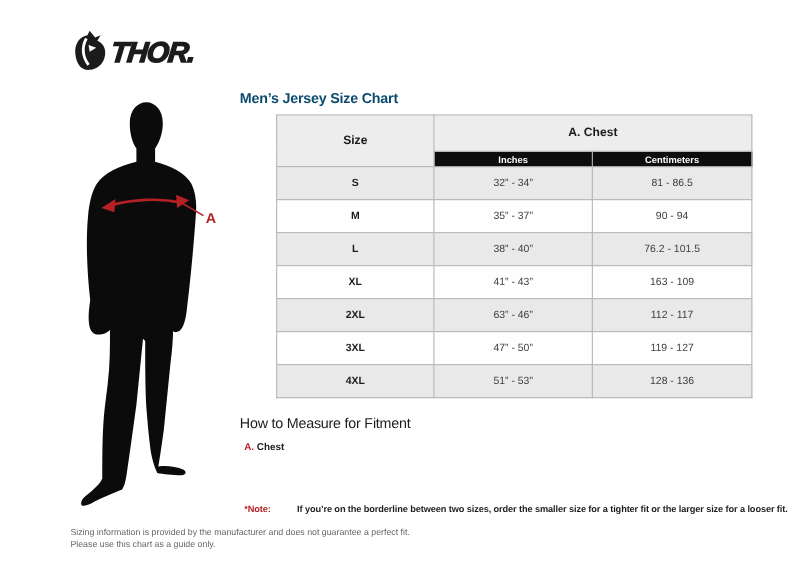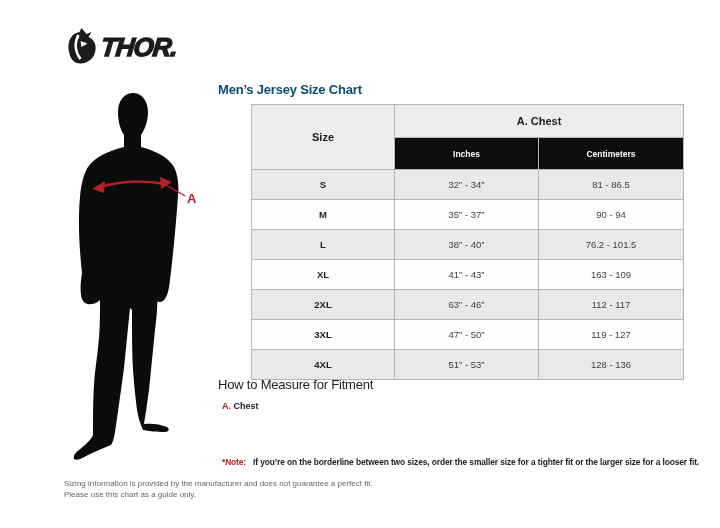--- a/index.html
+++ b/index.html
@@ -23,38 +23,38 @@
 
   table.size-table { position:absolute; left:219px; top:104px; width:432px;
                      border-collapse:collapse; table-layout:fixed;margin-left:32px; }
   table.size-table col.c1 { width:143px; }
   table.size-table col.c2 { width:144px; }
   table.size-table col.c3 { width:145px; }
   table.size-table th, table.size-table td {
       border:1px solid #b5b5b5; text-align:center; vertical-align:middle; }
   .th-size { background:#ededed; font-size:11px; font-weight:bold; color:#1c1c1c; }
   .th-group { background:#ededed; font-size:11px; font-weight:bold; color:#1c1c1c; height:33px; }
-  .th-unit { background:#0d0d0d; color:#ffffff; font-size:8.5px; font-weight:bold; height:32px;
+  .th-unit { background:#0d0d0d; color:#ffffff; font-size:8.5px; font-weight:bold; height:14px;
              border:1px solid #b5b5b5; }
   tr.data-row { height:30px; }
   tr.data-row.alt td { background:#e9e9e9; }
   tr.data-row td { background:#fefefe; }
   td.cell-size { font-size:9.5px; font-weight:bold; color:#1d1d1d; }
   td.cell-val  { font-size:9.5px; color:#3f3f3f; }
 
   .measure-heading { position:absolute; left:218px; top:377px; font-size:13px;
                      font-weight:normal; color:#1c1c1c; letter-spacing:-0.2px; }
   .measure-block { position:absolute; left:222px; top:401px; width:280px; }
   .measure-label { font-size:9px; font-weight:bold; color:#1d1d1d; margin-bottom:2px; }
   .measure-label .red { color:#b42025; }
   .measure-desc { font-size:8.5px; color:#555555; line-height:10px; }
 
   .note-line { position:absolute; left:222px; top:457px; width:440px; white-space:nowrap;
                font-size:8.4px; font-weight:bold; color:#1d1d1d; letter-spacing:-0.1px; }
-  .note-label { color:#b42025; margin-right:7px; }
+  .note-label { color:#b42025; margin-right:24px; }
 
   .disclaimer { position:absolute; left:64px; top:478px; width:310px;
                 font-size:8px; color:#666666; line-height:11px; }
 </style>
 </head>
 <body>
 
 <div class="canvas">
 
   <div class="logo">

